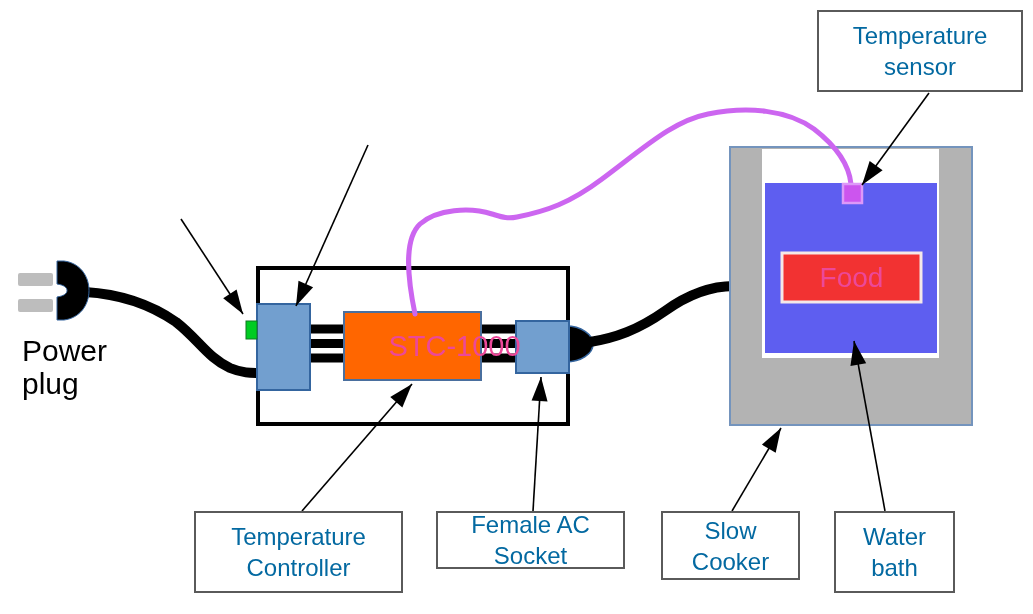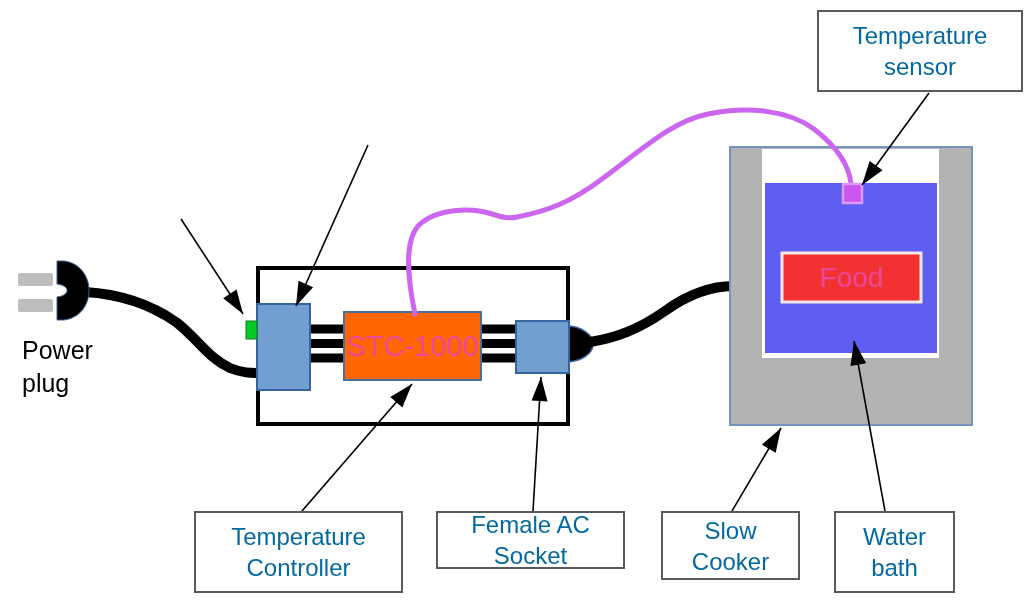--- a/index.html
+++ b/index.html
@@ -103,20 +103,20 @@
 
   <div class="callout" style="left:436px;top:511px;width:189px;height:58px;">Female AC
 Socket</div>
 
   <div class="callout" style="left:661px;top:511px;width:139px;height:69px;">Slow
 Cooker</div>
 
   <div class="callout" style="left:834px;top:511px;width:121px;height:82px;">Water
 bath</div>
 
-  <div class="freetext" style="left:22px;top:334px;font-size:25px;line-height:33px;">Power
+  <div class="freetext" style="left:22px;top:334px;font-size:30px;line-height:33px;">Power
 plug</div>
 
-  <div class="overlay-label" style="left:344px;top:312px;width:137px;height:68px;font-size:29px;">STC-1000</div>
+  <div class="overlay-label" style="left:344px;top:312px;width:137px;height:68px;font-size:29px;padding-left:42px;">STC-1000</div>
 
   <div class="overlay-label" style="left:782px;top:253px;width:139px;height:49px;font-size:28px;">Food</div>
 
 </div>
 
 </body></html>

